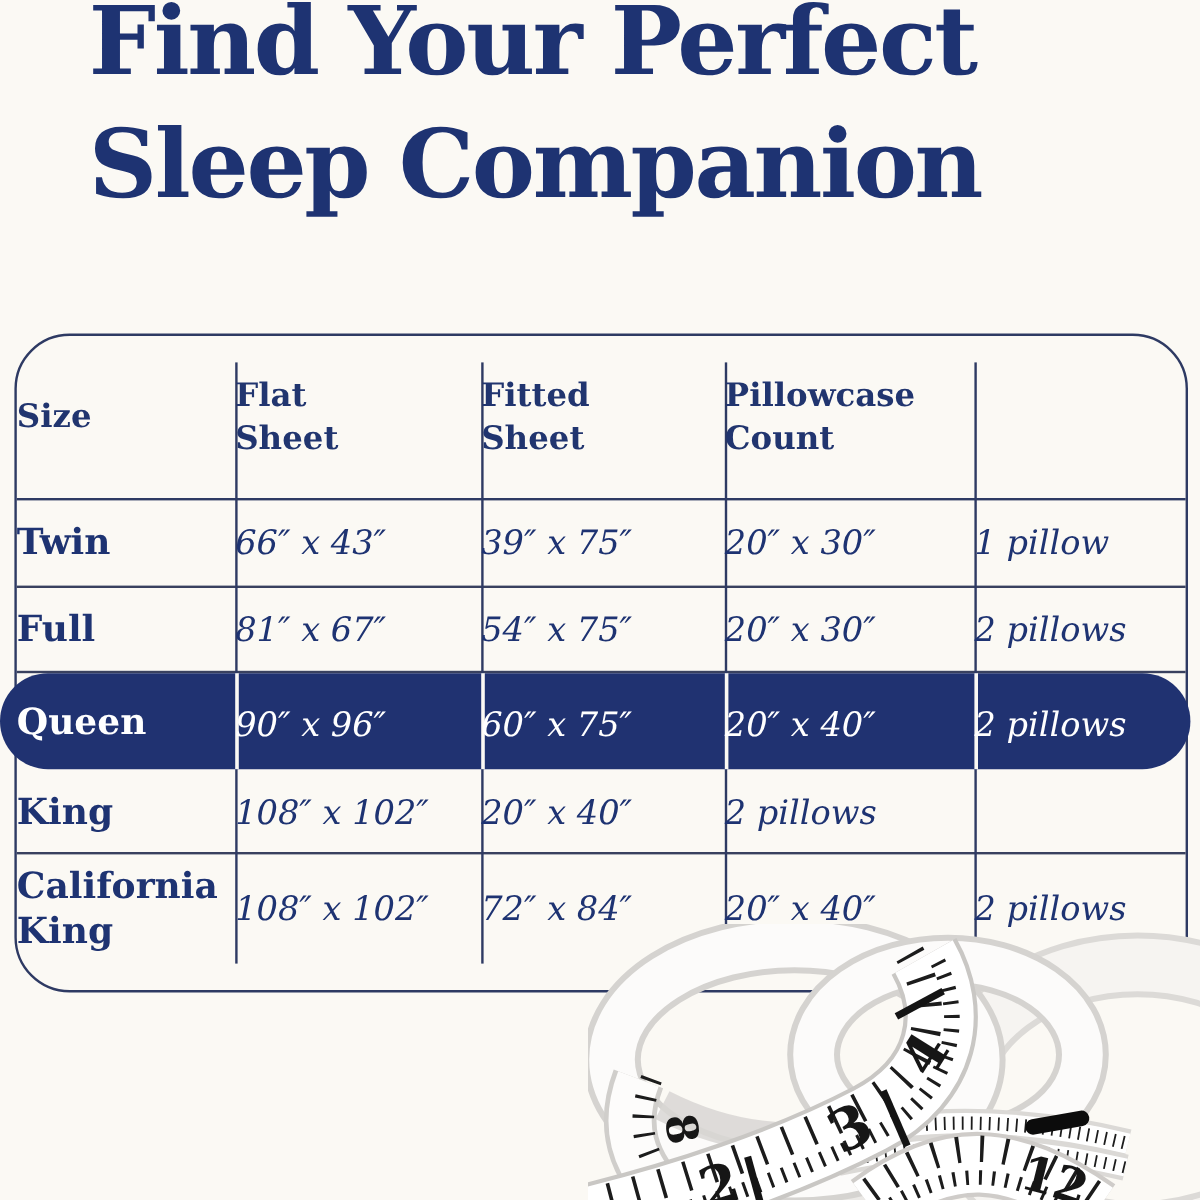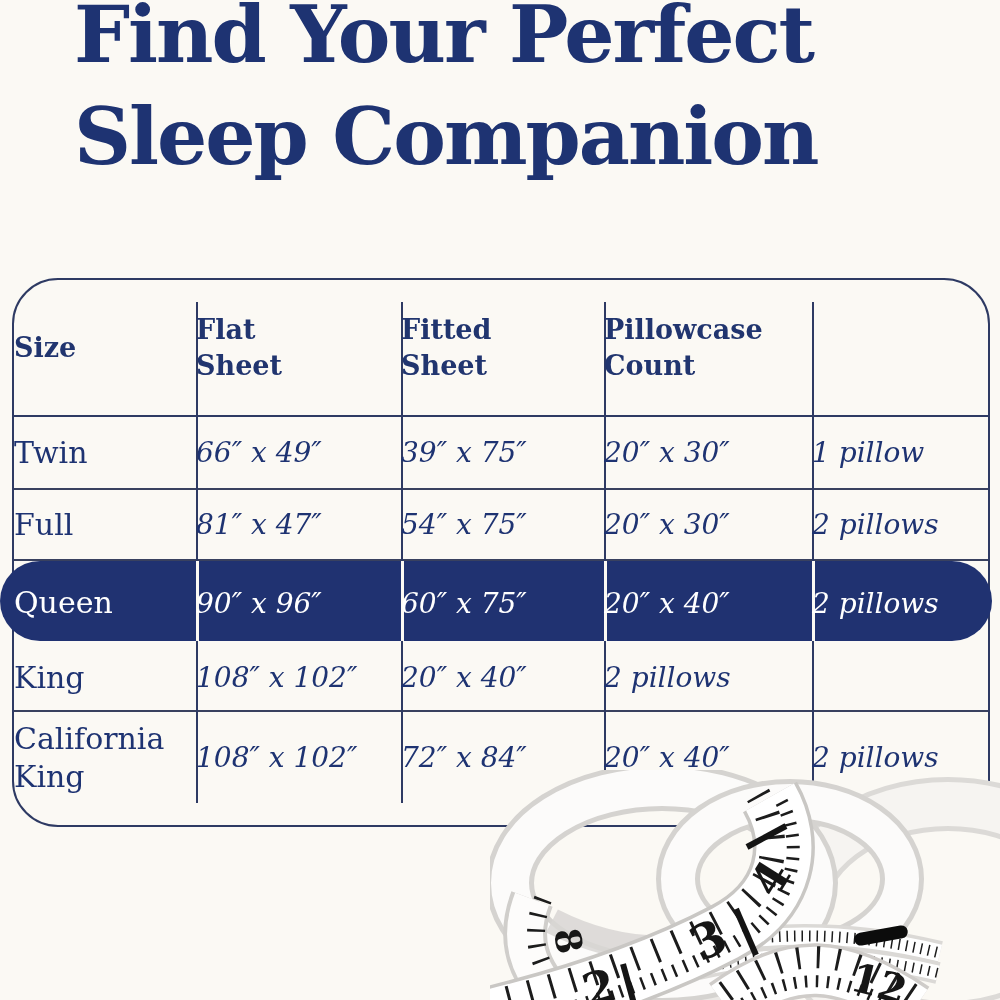--- a/index.html
+++ b/index.html
@@ -41,21 +41,21 @@
   .hrow{height:135px;border-bottom:2px solid #2e3a63;}
   .hcell span{
     display:inline-block;
     color:#21356f;font-weight:700;font-size:27px;line-height:1.3;
   }
   .hcell.narrow span{max-width:115px;}
   .hcell.wide span{max-width:175px;}
 
   .cell{position:relative;z-index:3;}
   .size-cell span{
-    display:inline-block;color:#1e3372;font-weight:400;font-size:30px;line-height:1.25;
+    display:inline-block;color:#1e3372;font-weight:700;font-size:30px;line-height:1.25;
     max-width:170px;
   }
   .val-cell span{
     color:#1e3372;font-style:italic;font-size:28px;
   }
 
   .row-twin{height:71px;border-bottom:2px solid #39415f;}
   .row-full{height:69px;border-bottom:2px solid #39415f;}
   .row-king{height:65px;border-bottom:2px solid #39415f;}
   .row-calking{height:117px;padding-bottom:0;}
@@ -102,29 +102,29 @@
 
     <div class="row hrow">
       <div class="cell hcell"><span>Size</span></div>
       <div class="cell hcell narrow"><span>Flat Sheet</span></div>
       <div class="cell hcell narrow"><span>Fitted Sheet</span></div>
       <div class="cell hcell wide"><span>Pillowcase Count</span></div>
     </div>
 
     <div class="row row-twin">
       <div class="cell size-cell"><span>Twin</span></div>
-      <div class="cell val-cell"><span>66″ x 49″</span></div>
+      <div class="cell val-cell"><span>66″ x 43″</span></div>
       <div class="cell val-cell"><span>39″ x 75″</span></div>
       <div class="cell val-cell"><span>20″ x 30″</span></div>
       <div class="cell val-cell"><span>1 pillow</span></div>
     </div>
 
     <div class="row row-full">
       <div class="cell size-cell"><span>Full</span></div>
-      <div class="cell val-cell"><span>81″ x 47″</span></div>
+      <div class="cell val-cell"><span>81″ x 67″</span></div>
       <div class="cell val-cell"><span>54″ x 75″</span></div>
       <div class="cell val-cell"><span>20″ x 30″</span></div>
       <div class="cell val-cell"><span>2 pillows</span></div>
     </div>
 
     <div class="row row-queen">
       <div class="qbar">
         <div class="qgap qg1"></div>
         <div class="qgap qg2"></div>
         <div class="qgap qg3"></div>

